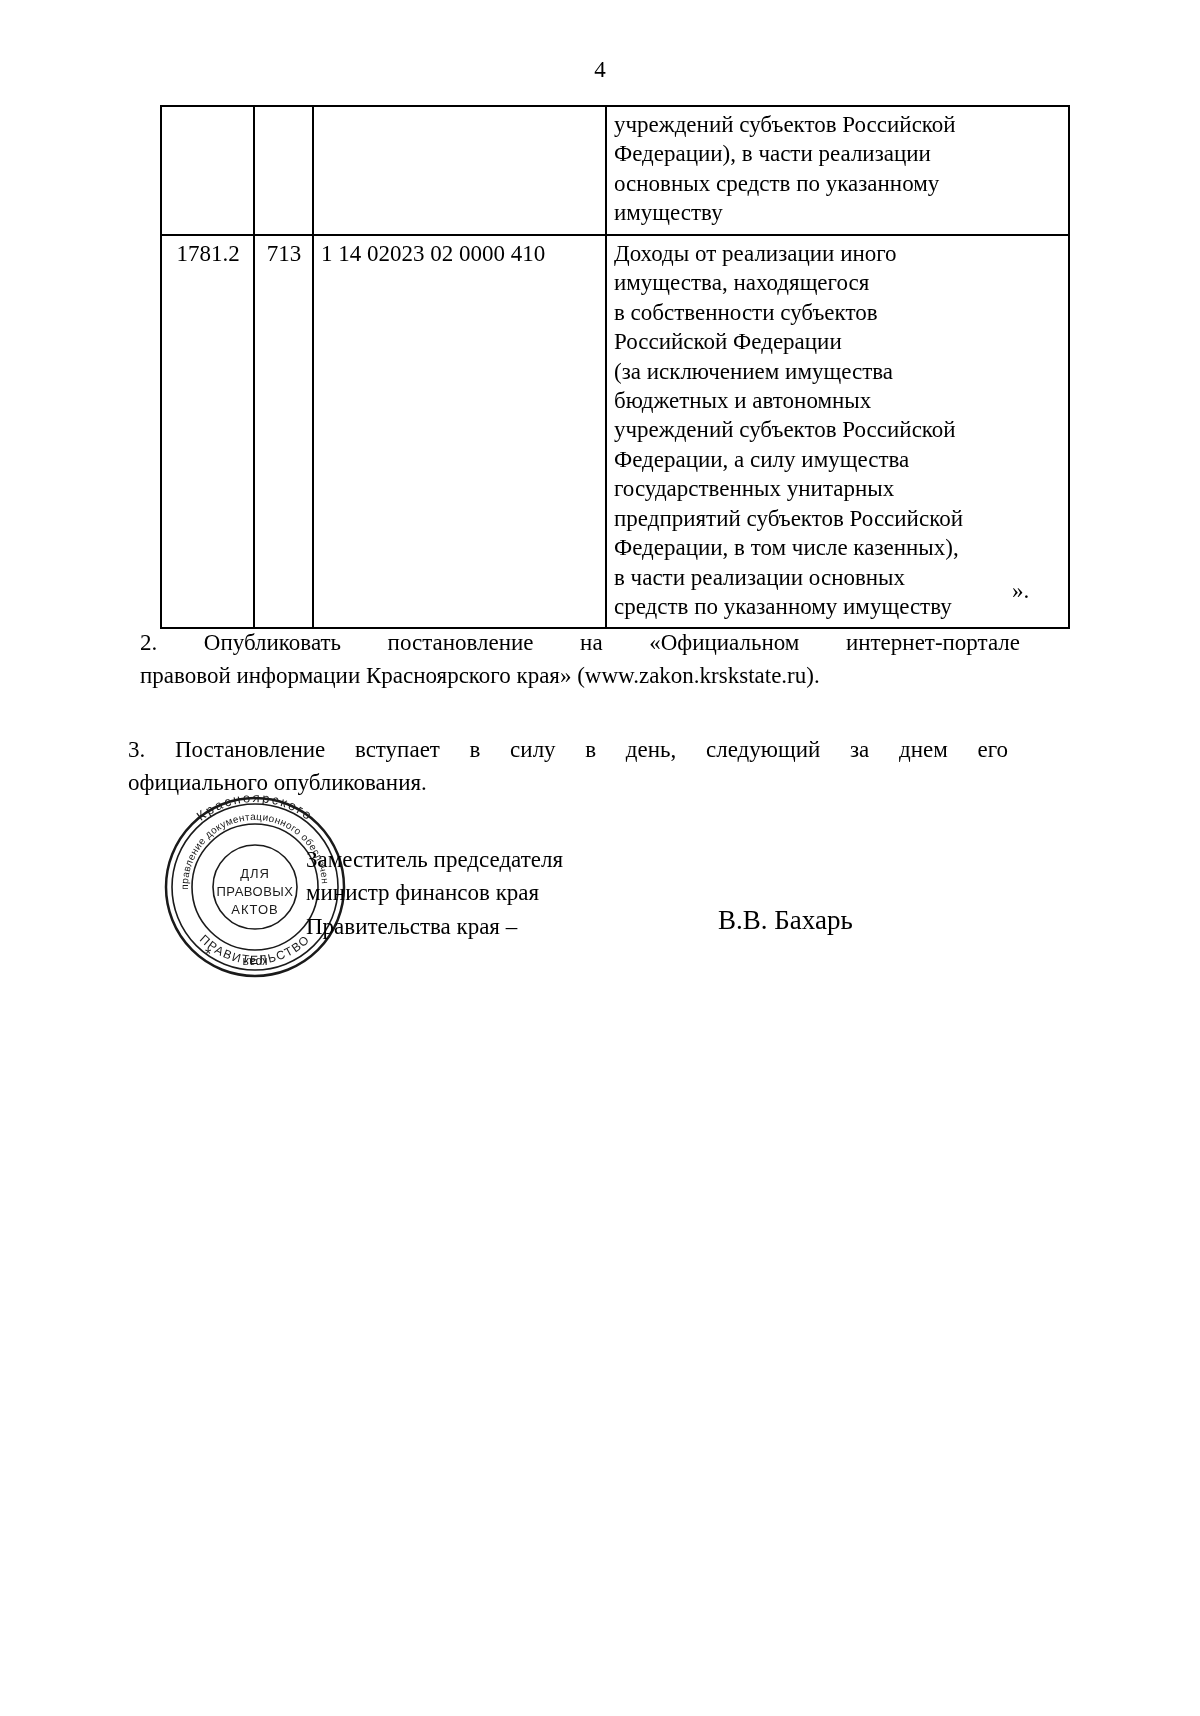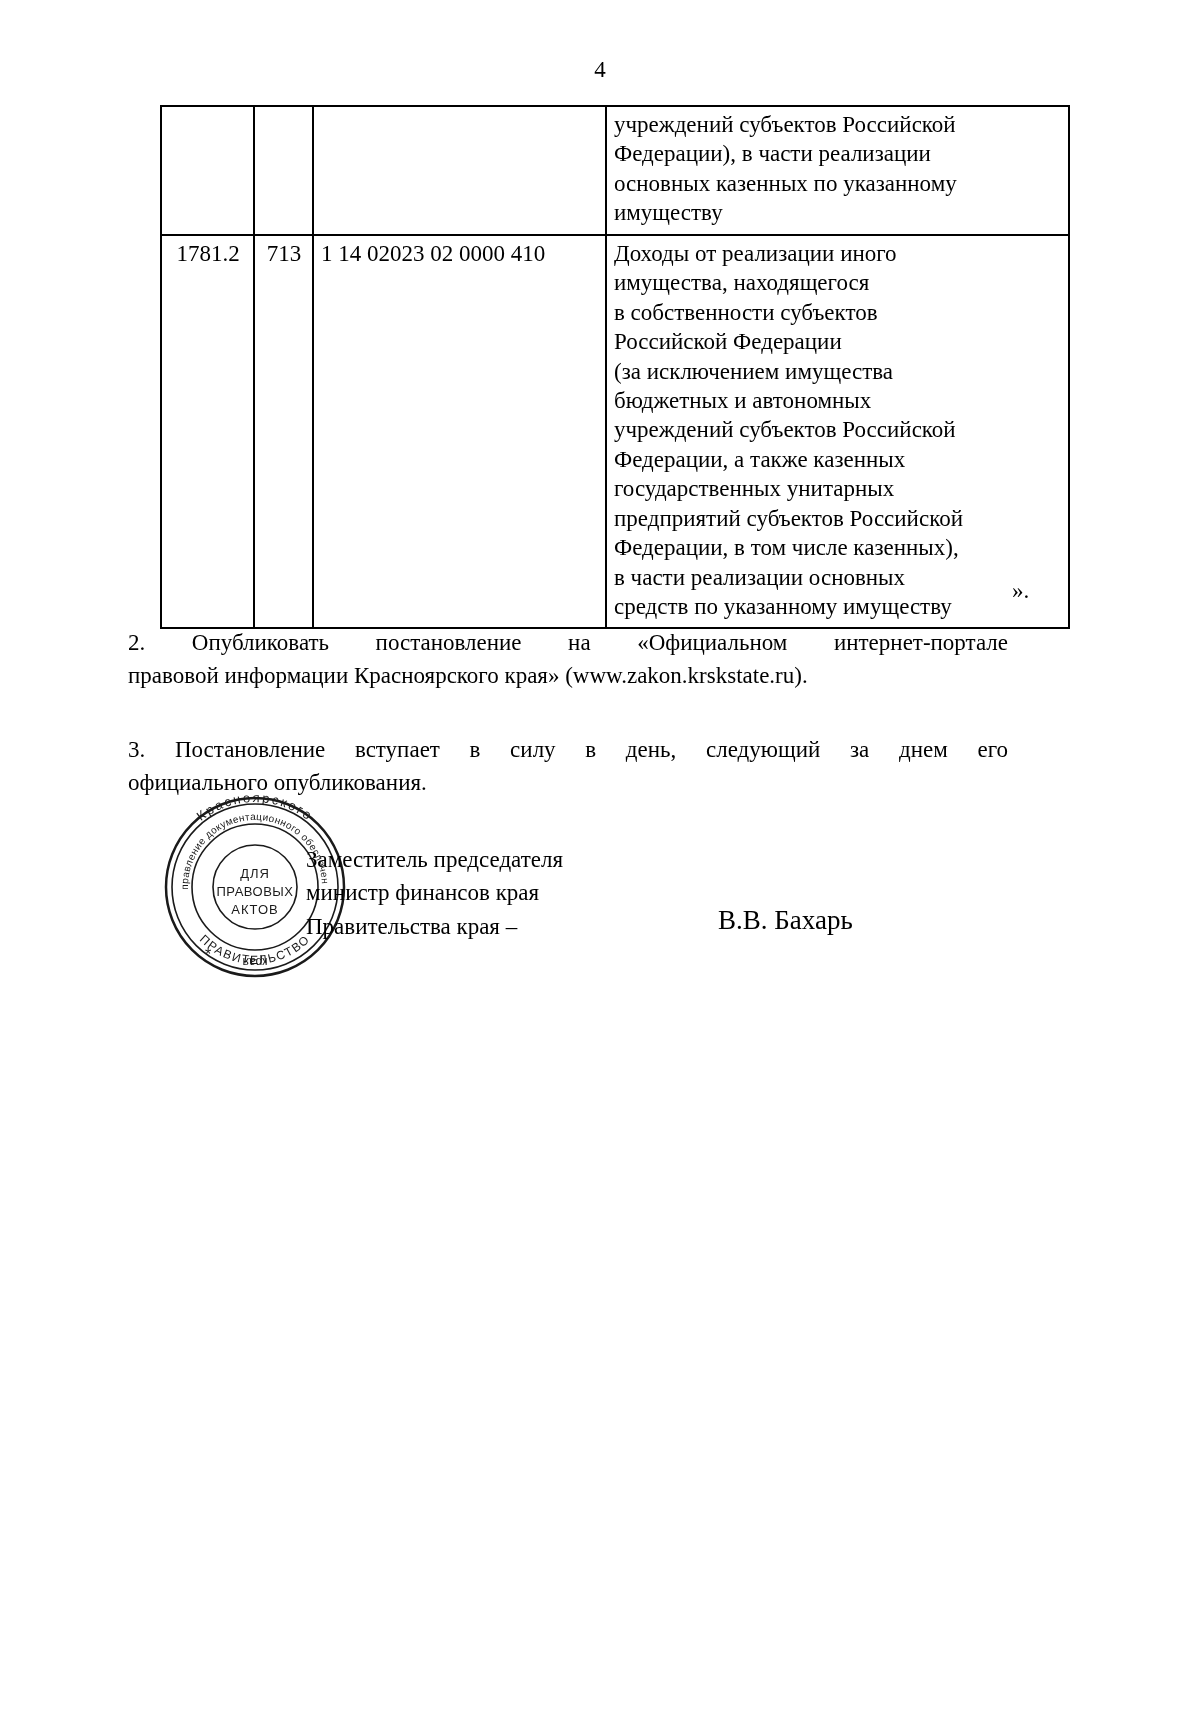--- a/index.html
+++ b/index.html
@@ -65,21 +65,21 @@
   
   .para {
     position: absolute;
     left: 128px;
     width: 880px;
     font-size: 23px;
     line-height: 1.42;
     text-align: justify;
   }
   .para .first-line { display: block; }
-  #para-2 { top: 627px; }
+  #para-2 { top: 627px; margin-left: 12px; }
   #para-3 { top: 734px; }
 
   .spaced-2 {
     display: block;
     text-align: justify;
     text-align-last: justify;
   }
 
   
   .signature {
@@ -122,37 +122,37 @@
 
   <table class="doc-table">
     <tbody>
       <tr>
         <td class="col-num"></td>
         <td class="col-adm"></td>
         <td class="col-code"></td>
         <td class="col-desc">
           <span class="desc-line">учреждений субъектов Российской</span>
           <span class="desc-line">Федерации), в части реализации</span>
-          <span class="desc-line">основных казенных по указанному</span>
+          <span class="desc-line">основных средств по указанному</span>
           <span class="desc-line">имуществу</span>
         </td>
       </tr>
       <tr>
         <td class="col-num">1781.2</td>
         <td class="col-adm">713</td>
         <td class="col-code">1 14 02023 02 0000 410</td>
         <td class="col-desc">
           <span class="desc-line">Доходы от реализации иного</span>
           <span class="desc-line">имущества, находящегося</span>
           <span class="desc-line">в собственности субъектов</span>
           <span class="desc-line">Российской Федерации</span>
           <span class="desc-line">(за исключением имущества</span>
           <span class="desc-line">бюджетных и автономных</span>
           <span class="desc-line">учреждений субъектов Российской</span>
-          <span class="desc-line">Федерации, а также казенных</span>
+          <span class="desc-line">Федерации, а силу имущества</span>
           <span class="desc-line">государственных унитарных</span>
           <span class="desc-line">предприятий субъектов Российской</span>
           <span class="desc-line">Федерации, в том числе казенных),</span>
           <span class="desc-line">в части реализации основных</span>
           <span class="desc-line">средств по указанному имуществу</span>
         </td>
       </tr>
     </tbody>
   </table>
 

